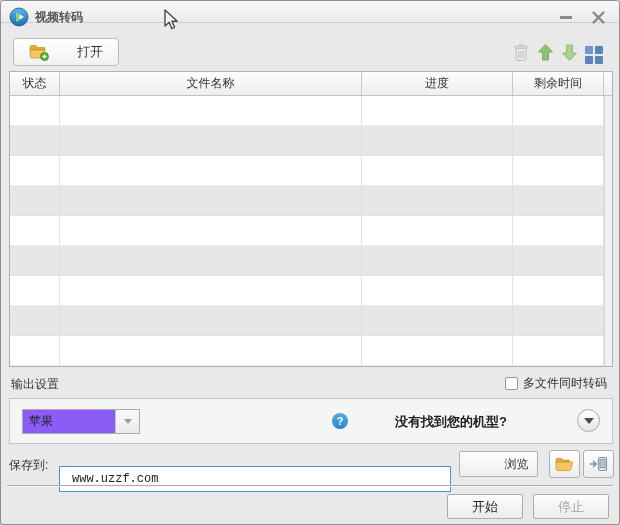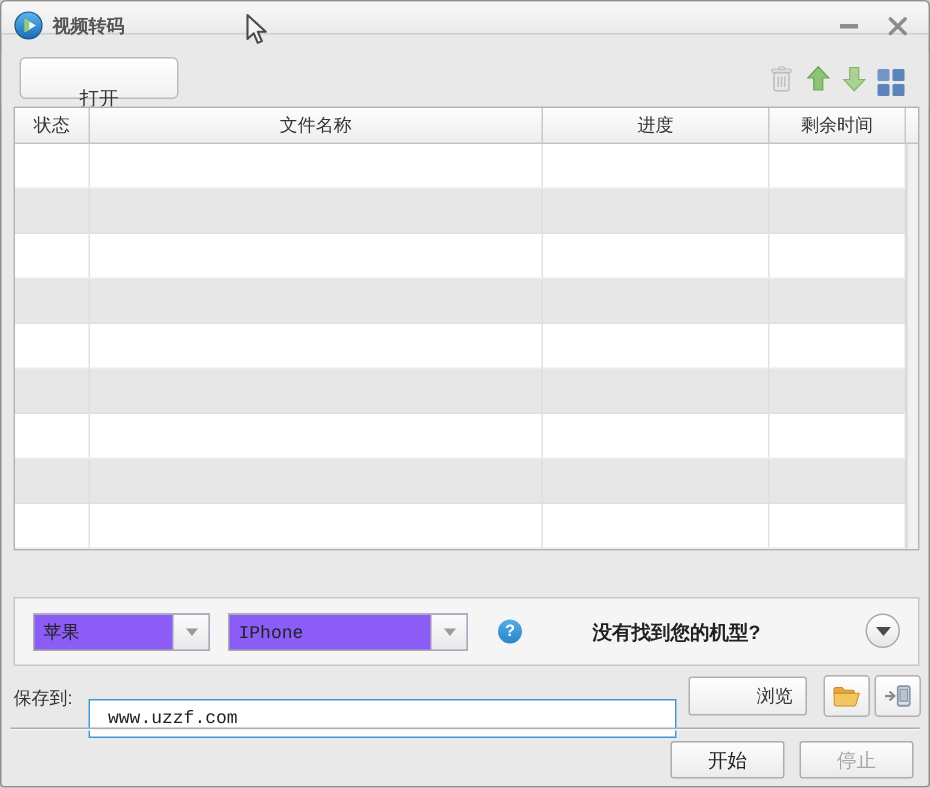--- a/index.html
+++ b/index.html
@@ -16,21 +16,21 @@
   .app-icon{position:absolute;left:8px;top:6px;width:20px;height:20px;}
   .title{position:absolute;left:34px;top:0;line-height:32px;font-size:12px;color:#555;font-weight:bold;}
   .win-btn{position:absolute;top:5px;width:26px;height:22px;display:flex;align-items:center;justify-content:center;cursor:default;}
   .btn-min{right:40px;}
   .btn-close{right:8px;}
   .min-bar{width:12px;height:3px;background:#8c8c8c;}
   
   .toolbar{position:absolute;top:34px;left:0;right:0;height:36px;background:#e9e9e9;}
   .open-btn{position:absolute;left:12px;top:3px;width:106px;height:28px;
     background:linear-gradient(#ffffff,#f1f1f1);border:1px solid #bcbcbc;border-radius:4px;
-    display:flex;align-items:center;justify-content:center;gap:27px;font-size:13px;color:#333;flex-direction:column;}
+    display:flex;align-items:center;justify-content:center;gap:27px;font-size:13px;color:#333;}
   .tool-icons{position:absolute;right:16px;top:8px;display:flex;align-items:center;gap:7px;}
   .grid-icon{display:grid;grid-template-columns:8px 8px;grid-template-rows:8px 8px;gap:2px;}
   .grid-icon span{display:block;border-radius:1px;}
   
   .filetable{position:absolute;left:8px;top:70px;width:604px;height:296px;
     background:#fff;border:1px solid #b2b2b2;overflow:hidden;}
   .thead{display:flex;height:24px;background:linear-gradient(#fdfdfd,#eeeeee);
     border-bottom:1px solid #c2c2c2;font-size:12px;color:#333;}
   .thcell{display:flex;align-items:center;justify-content:center;border-right:1px solid #c9c9c9;height:100%;}
   .c-status{width:50px;}
@@ -225,30 +225,31 @@
         <div class="trow">
           <div class="tcell c-status"></div>
           <div class="tcell c-name"></div>
           <div class="tcell c-progress"></div>
           <div class="tcell c-time"></div>
         </div>
       </div>
     <div class="scroll-strip"></div>
   </div>
 
+  <div class="out-row">
+    <span class="out-label">输出设置</span>
+    <span class="multi-check">
+      <span class="checkbox"></span>
+      <span>多文件同时转码</span>
+    </span>
+  </div>
 
   <div class="panel">
     <div class="dropdown dd-brand">
       <span class="dd-value">苹果</span>
-      <span class="dd-arrow">
-          <span class="tri-down"></span>
-        </span>
-    </div>
-    <div class="dropdown dd-model">
-      <span class="dd-value">IPhone</span>
       <span class="dd-arrow">
           <span class="tri-down"></span>
         </span>
     </div>
     <span class="help-icon">?</span>
     <span class="help-text">没有找到您的机型?</span>
     <span class="expander">
         <span class="tri"></span>
       </span>
   </div>

